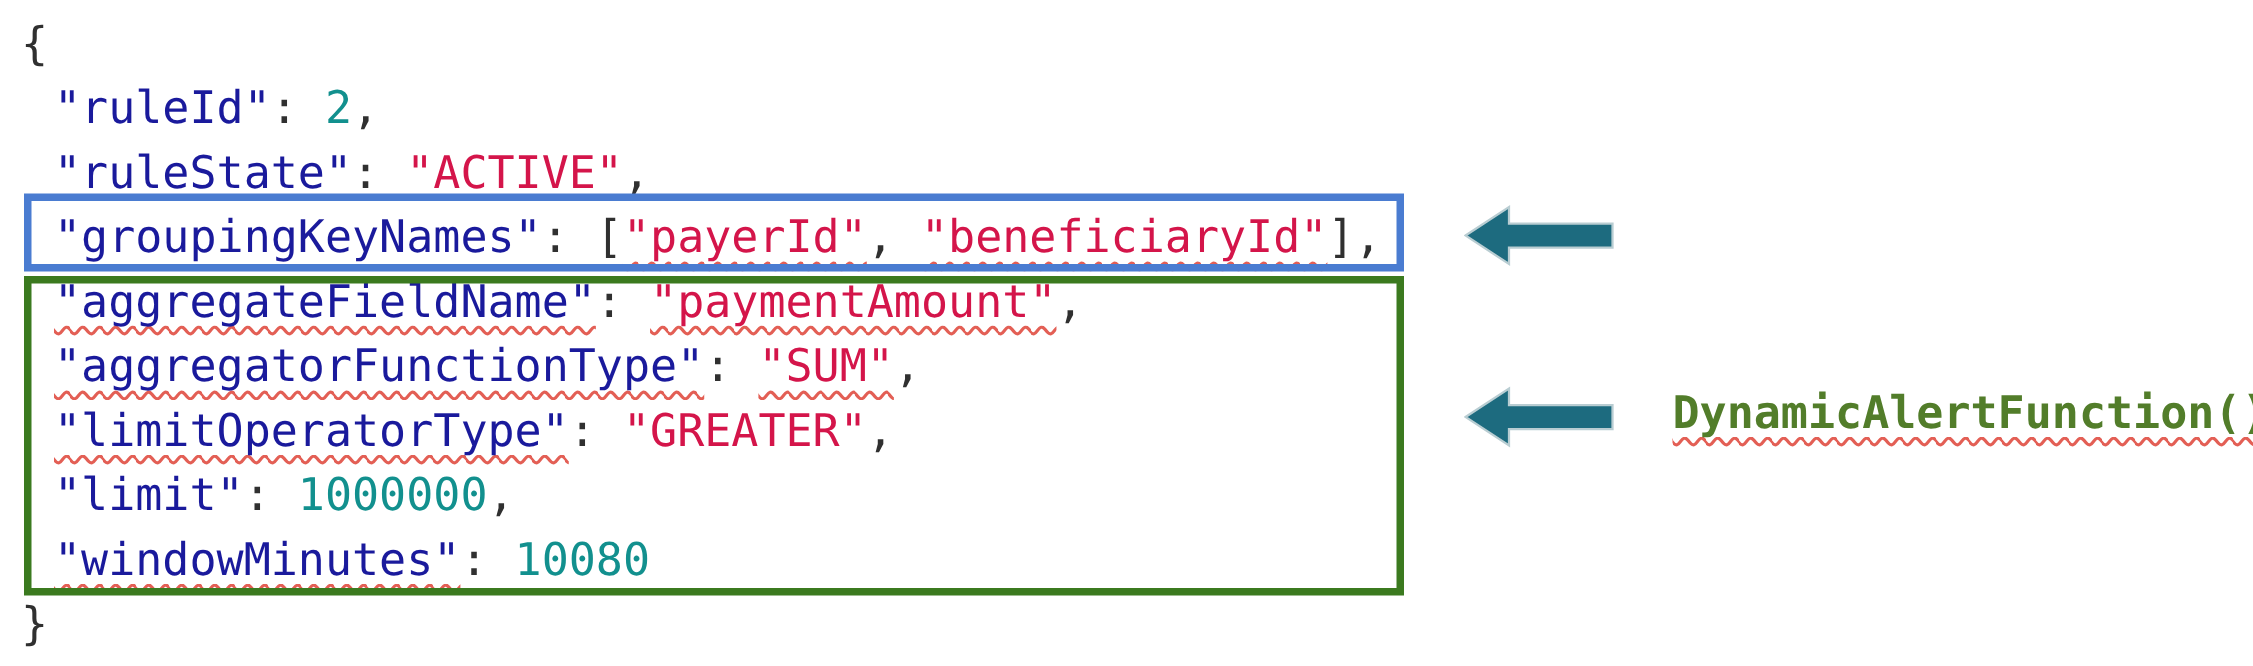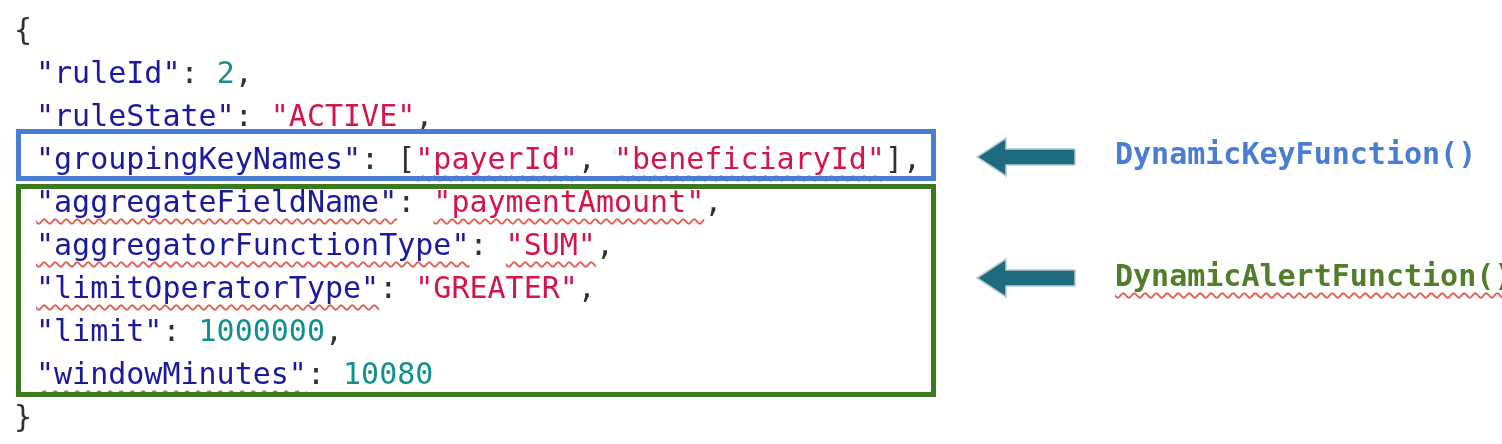--- a/index.html
+++ b/index.html
@@ -95,17 +95,16 @@
   <div class="hl-box green"></div>
 
   <svg class="arrow a1" viewBox="0 0 100 44">
     <polygon points="1,22 30,3 30,14 99,14 99,30 30,30 30,41" fill="var(--c-arrow)" stroke="var(--c-arrow-stroke)" stroke-width="1.5"></polygon>
   </svg>
 
   <svg class="arrow a2" viewBox="0 0 100 44">
     <polygon points="1,22 30,3 30,14 99,14 99,30 30,30 30,41" fill="var(--c-arrow)" stroke="var(--c-arrow-stroke)" stroke-width="1.5"></polygon>
   </svg>
 
-  <div class="fn-label key">DynamicKeyFunction()</div>
 
   <div class="fn-label alert sq">DynamicAlertFunction()</div>
 
 </div>
 
 </body></html>

